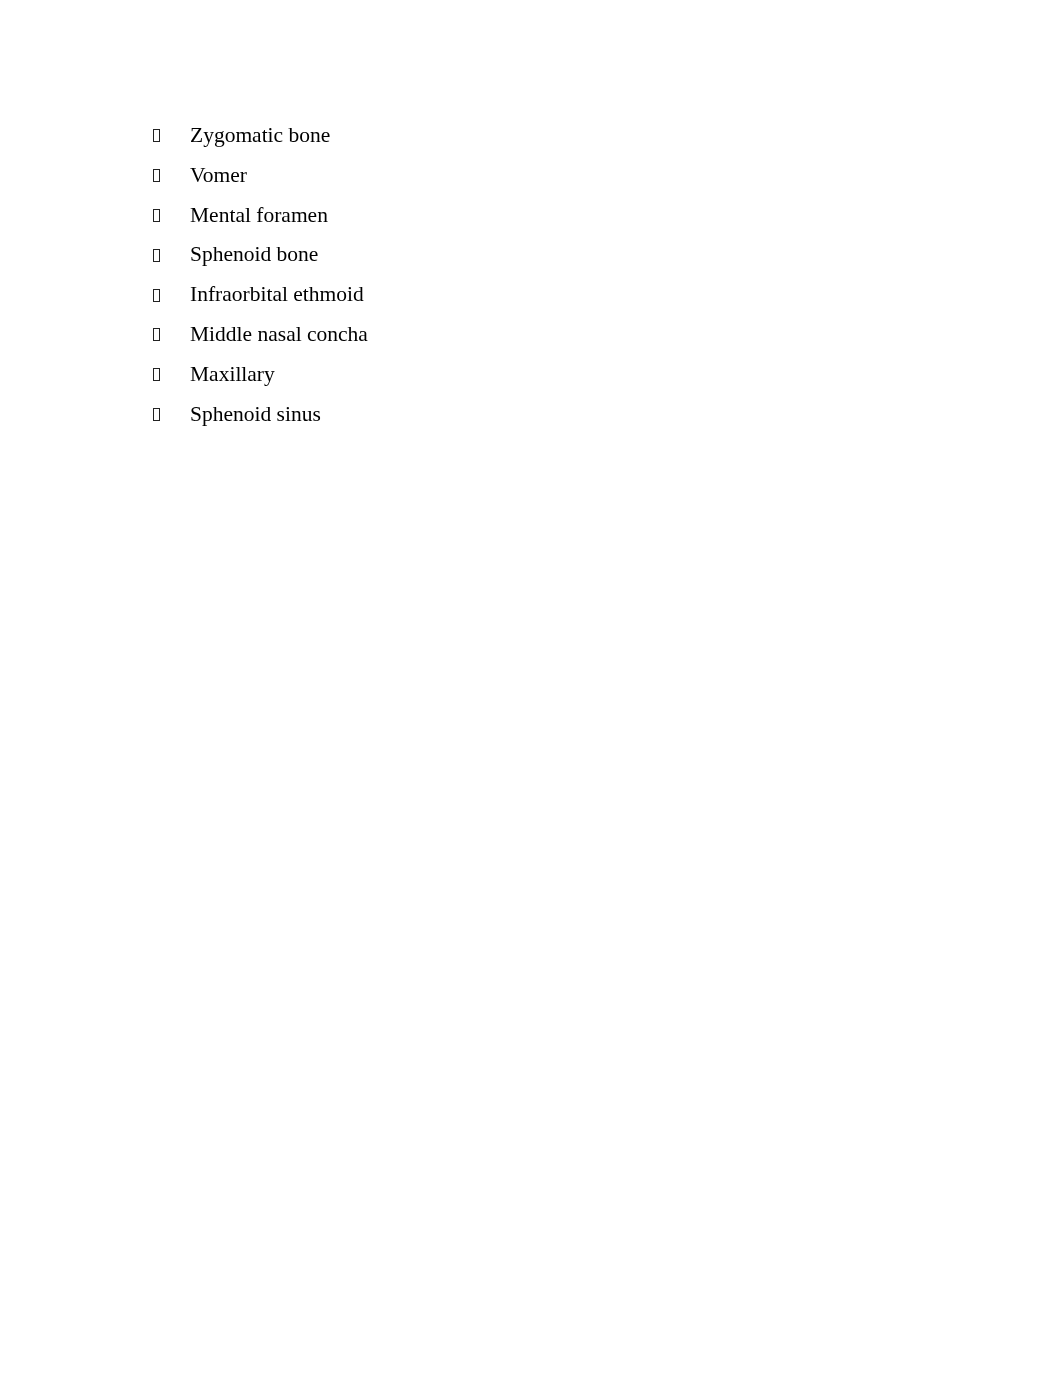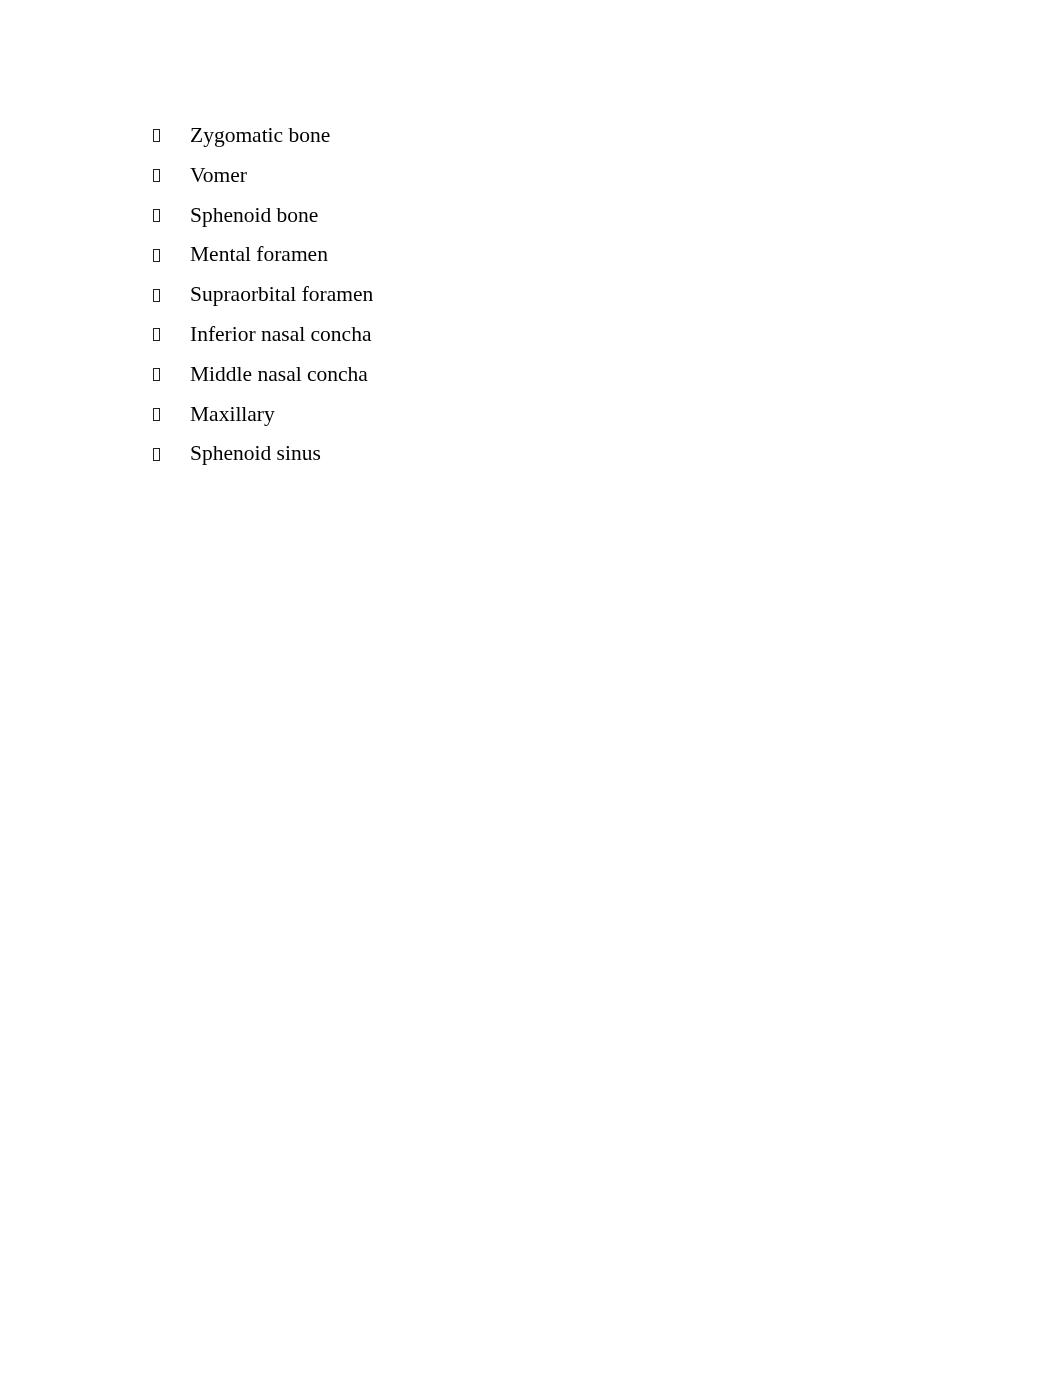--- a/index.html
+++ b/index.html
@@ -77,38 +77,34 @@
         <span class="bullet-text">Zygomatic bone</span>
       </li>
 
       <li class="bullet-item">
         <span class="bullet-marker"></span>
         <span class="bullet-text">Vomer</span>
       </li>
 
       <li class="bullet-item">
         <span class="bullet-marker"></span>
-        <span class="bullet-text">Sphenoid bone</span>
+        <span class="bullet-text">Mental foramen</span>
       </li>
 
       <li class="bullet-item">
         <span class="bullet-marker"></span>
-        <span class="bullet-text">Mental foramen</span>
+        <span class="bullet-text">Sphenoid bone</span>
       </li>
 
 
       <li class="bullet-item">
         <span class="bullet-marker"></span>
-        <span class="bullet-text">Supraorbital foramen</span>
+        <span class="bullet-text">Infraorbital ethmoid</span>
       </li>
 
-      <li class="bullet-item">
-        <span class="bullet-marker"></span>
-        <span class="bullet-text">Inferior nasal concha</span>
-      </li>
 
       <li class="bullet-item">
         <span class="bullet-marker"></span>
         <span class="bullet-text">Middle nasal concha</span>
       </li>
 
 
       <li class="bullet-item">
         <span class="bullet-marker"></span>
         <span class="bullet-text">Maxillary</span>

